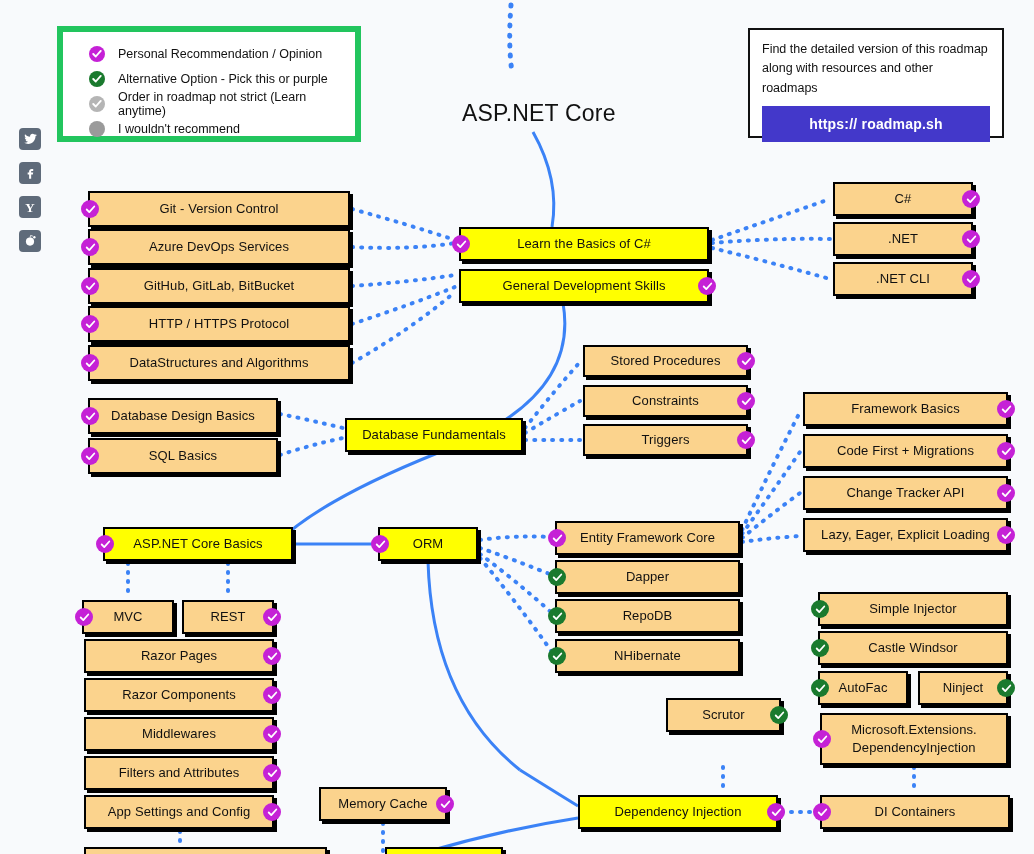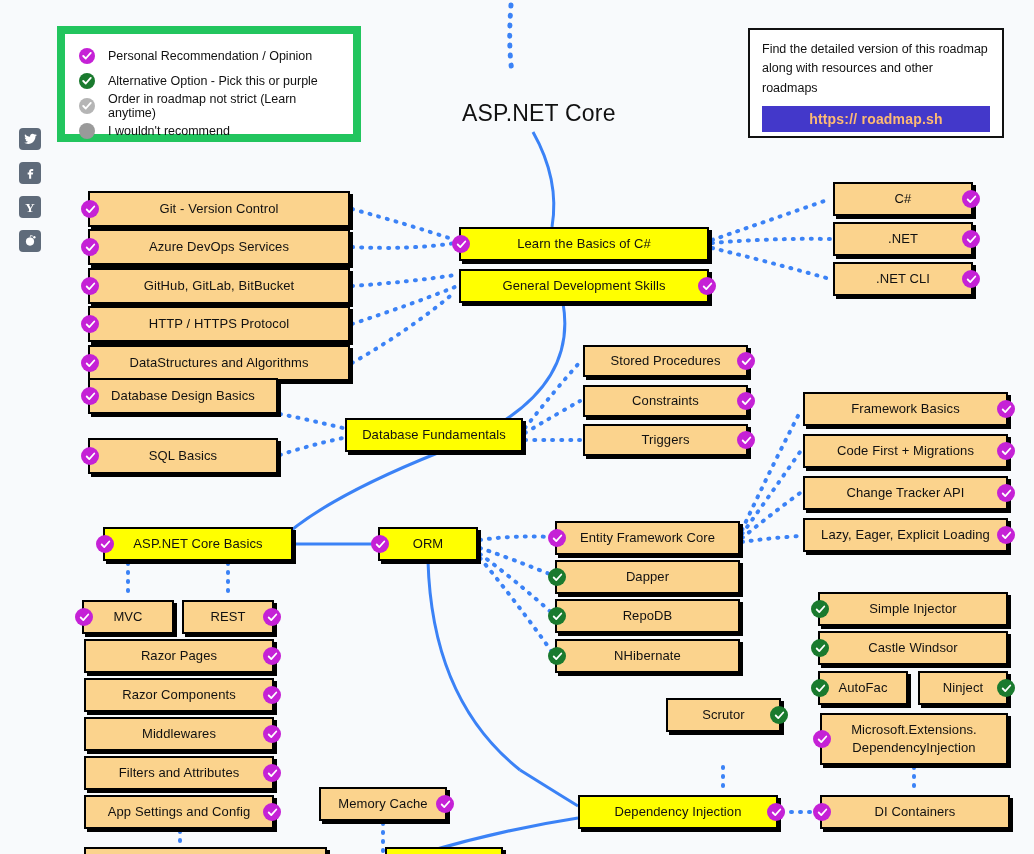--- a/index.html
+++ b/index.html
@@ -41,23 +41,23 @@
   }
   .badge.purple{background:#c521d6;}
   .badge.green{background:#1a7a2e;}
   .badge svg{width:11px;height:11px;display:block;}
   .badge-left{left:-9px;top:50%;transform:translateY(-50%);}
   .badge-right{right:-9px;top:50%;transform:translateY(-50%);}
 
   
   #legend{
     position:absolute;left:57px;top:26px;width:304px;height:116px;
-    background:#fff;border:8px solid #22c55e;
+    background:#fff;border:6px solid #22c55e;
     box-sizing:border-box;
-    padding:9px 14px;
+    padding:9px 26px;
   }
   .legend-row{display:flex;align-items:center;height:25px;}
   .legend-dot{
     width:16px;height:16px;border-radius:50%;
     display:flex;align-items:center;justify-content:center;
     margin-right:13px;flex:0 0 auto;color:#fff;
   }
   .legend-dot svg{width:10px;height:10px;display:block;}
   .legend-dot.purple{background:#c521d6;}
   .legend-dot.green{background:#1a7a2e;}
@@ -66,21 +66,21 @@
   .legend-text{font-size:12.5px;color:#111;}
 
   
   #infobox{
     position:absolute;left:748px;top:28px;width:256px;height:110px;
     background:#fff;border:2px solid #111;box-sizing:border-box;
     padding:10px 12px 0 12px;
   }
   #infobox .line{font-size:12.5px;color:#111;line-height:1.55;}
   #infobox .btn{
-    margin-top:8px;height:26px;background:#4338ca;color:#fdba74;
+    margin-top:8px;height:36px;background:#4338ca;color:#ffffff;
     display:flex;align-items:center;justify-content:center;
     font-size:14px;font-weight:bold;letter-spacing:.2px;
   }
 
   
   #title{
     position:absolute;left:462px;top:100px;
     font-size:23px;color:#111;letter-spacing:.2px;
   }
 
@@ -256,21 +256,21 @@
       </span>
     </div>
     <div class="node" style="left: 88px; top: 345px; width: 262px; height: 36px;">
       <span>DataStructures and Algorithms</span>
       <span class="badge purple badge-left">
         <svg viewBox="0 0 16 16">
           <path d="M2.5 8 L6.2 11.7 L13.5 3.6" stroke="#fff" stroke-width="2.6" fill="none" stroke-linecap="round" stroke-linejoin="round"></path>
         </svg>
       </span>
     </div>
-    <div class="node" style="left: 88px; top: 378px; width: 190px; height: 36px; justify-content: center;">
+    <div class="node" style="left: 88px; top: 398px; width: 190px; height: 36px; justify-content: center;">
       <span>Database Design Basics</span>
       <span class="badge purple badge-left">
         <svg viewBox="0 0 16 16">
           <path d="M2.5 8 L6.2 11.7 L13.5 3.6" stroke="#fff" stroke-width="2.6" fill="none" stroke-linecap="round" stroke-linejoin="round"></path>
         </svg>
       </span>
     </div>
     <div class="node" style="left: 88px; top: 438px; width: 190px; height: 36px;">
       <span>SQL Basics</span>
       <span class="badge purple badge-left">

